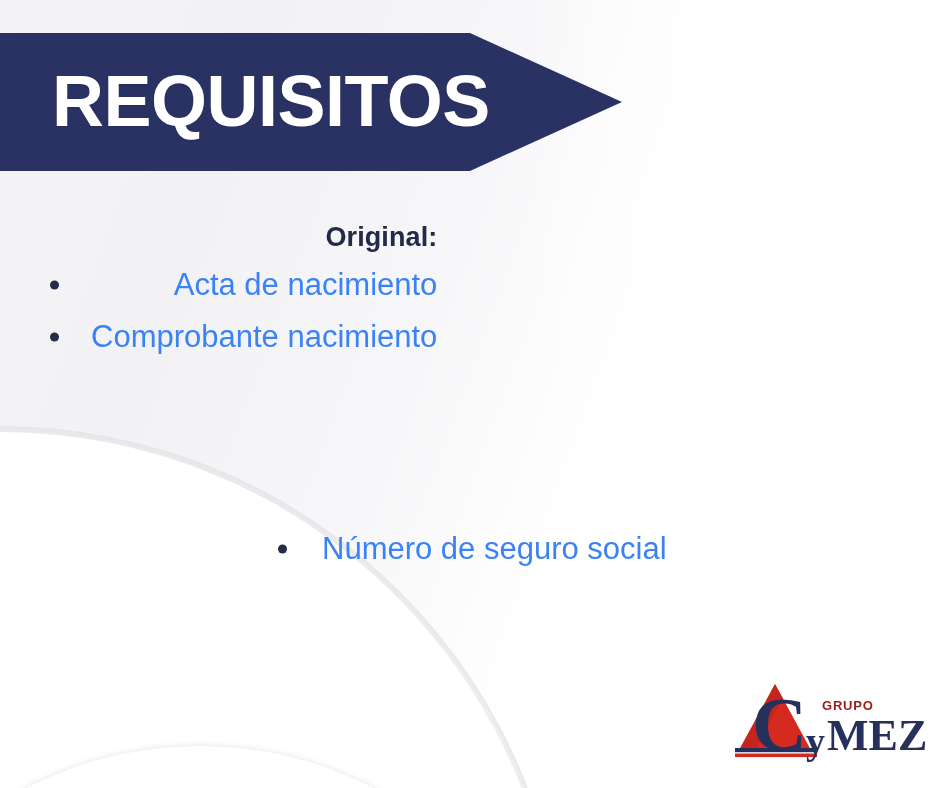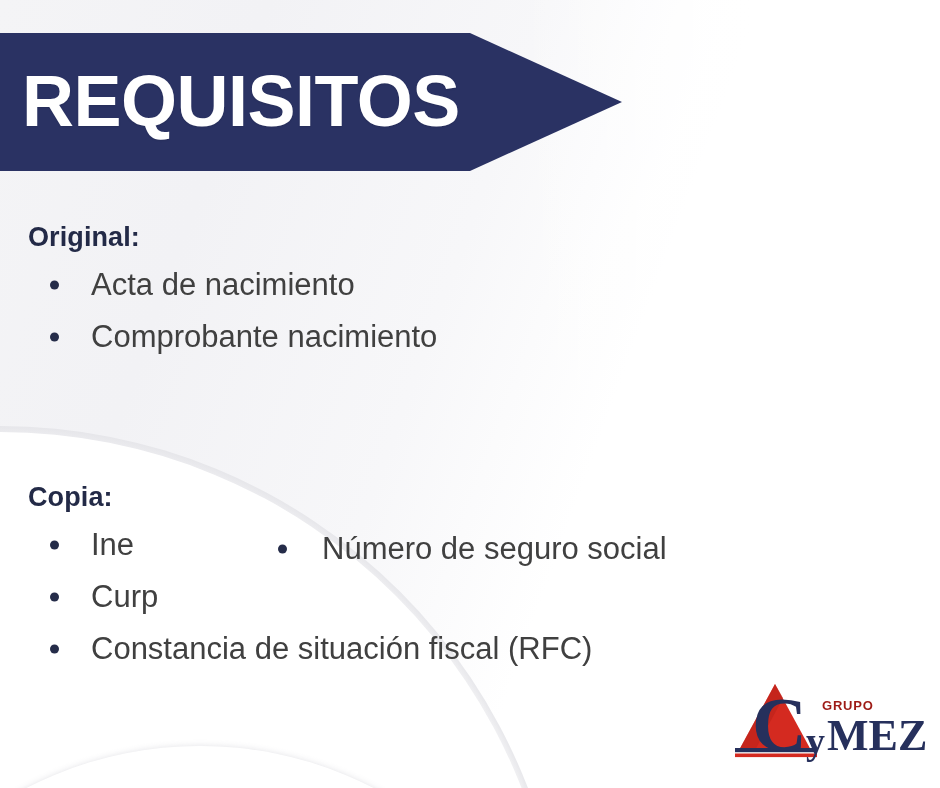--- a/index.html
+++ b/index.html
@@ -75,21 +75,21 @@
     height: 138px;
   }
   .banner-shape {
     position: absolute;
     inset: 0;
     background: #2a3263;
     clip-path: polygon(0 0, 470px 0, 622px 69px, 470px 138px, 0 138px);
   }
   .banner-title {
     position: absolute;
-    left: 22px;
+    left: 52px;
     top: 50%;
     transform: translateY(-52%);
     color: #ffffff;
     font-family: "Liberation Sans", sans-serif;
     font-size: 72px;
     font-weight: 700;
     letter-spacing: -0.5px;
     line-height: 1;
     white-space: nowrap;
     text-shadow: 0 1px 2px rgba(0,0,0,0.10);
@@ -97,40 +97,40 @@
 
   
   .content {
     position: absolute;
     left: 0;
     top: 0;
     width: 940px;
     height: 788px;
   }
 
-  .group-original { position: absolute; left: 28px; top: 222px; }
+  .group-original { position: absolute; left: 28px; top: 222px; text-align: right; }
   .group-copia    { position: absolute; left: 28px; top: 482px; }
 
   .group-heading {
     color: #232a47;
     font-size: 27px;
     font-weight: 700;
     line-height: 1.15;
     margin: 0 0 6px 0;
     letter-spacing: 0.1px;
   }
 
   ul.req-list {
     list-style: none;
     margin: 0;
     padding: 0;
   }
   ul.req-list li {
     position: relative;
-    color: #404040;
+    color: #3b82f6;
     font-size: 31px;
     font-weight: 400;
     line-height: 1.68;
     padding-left: 63px;
     white-space: nowrap;
   }
   ul.req-list li .bullet {
     position: absolute;
     left: 22px;
     top: 50%;
@@ -188,37 +188,20 @@
           <span class="bullet"></span>
           <span>Acta de nacimiento</span>
         </li>
         <li>
           <span class="bullet"></span>
           <span>Comprobante nacimiento</span>
         </li>
       </ul>
     </div>
 
-    <div class="group-copia">
-      <div class="group-heading">Copia:</div>
-      <ul class="req-list">
-        <li>
-          <span class="bullet"></span>
-          <span>Ine</span>
-        </li>
-        <li>
-          <span class="bullet"></span>
-          <span>Curp</span>
-        </li>
-        <li>
-          <span class="bullet"></span>
-          <span>Constancia de situación fiscal (RFC)</span>
-        </li>
-      </ul>
-    </div>
 
     <div class="col-secondary">
       <ul class="req-list">
         <li>
           <span class="bullet"></span>
           <span>Número de seguro social</span>
         </li>
       </ul>
     </div>
 

